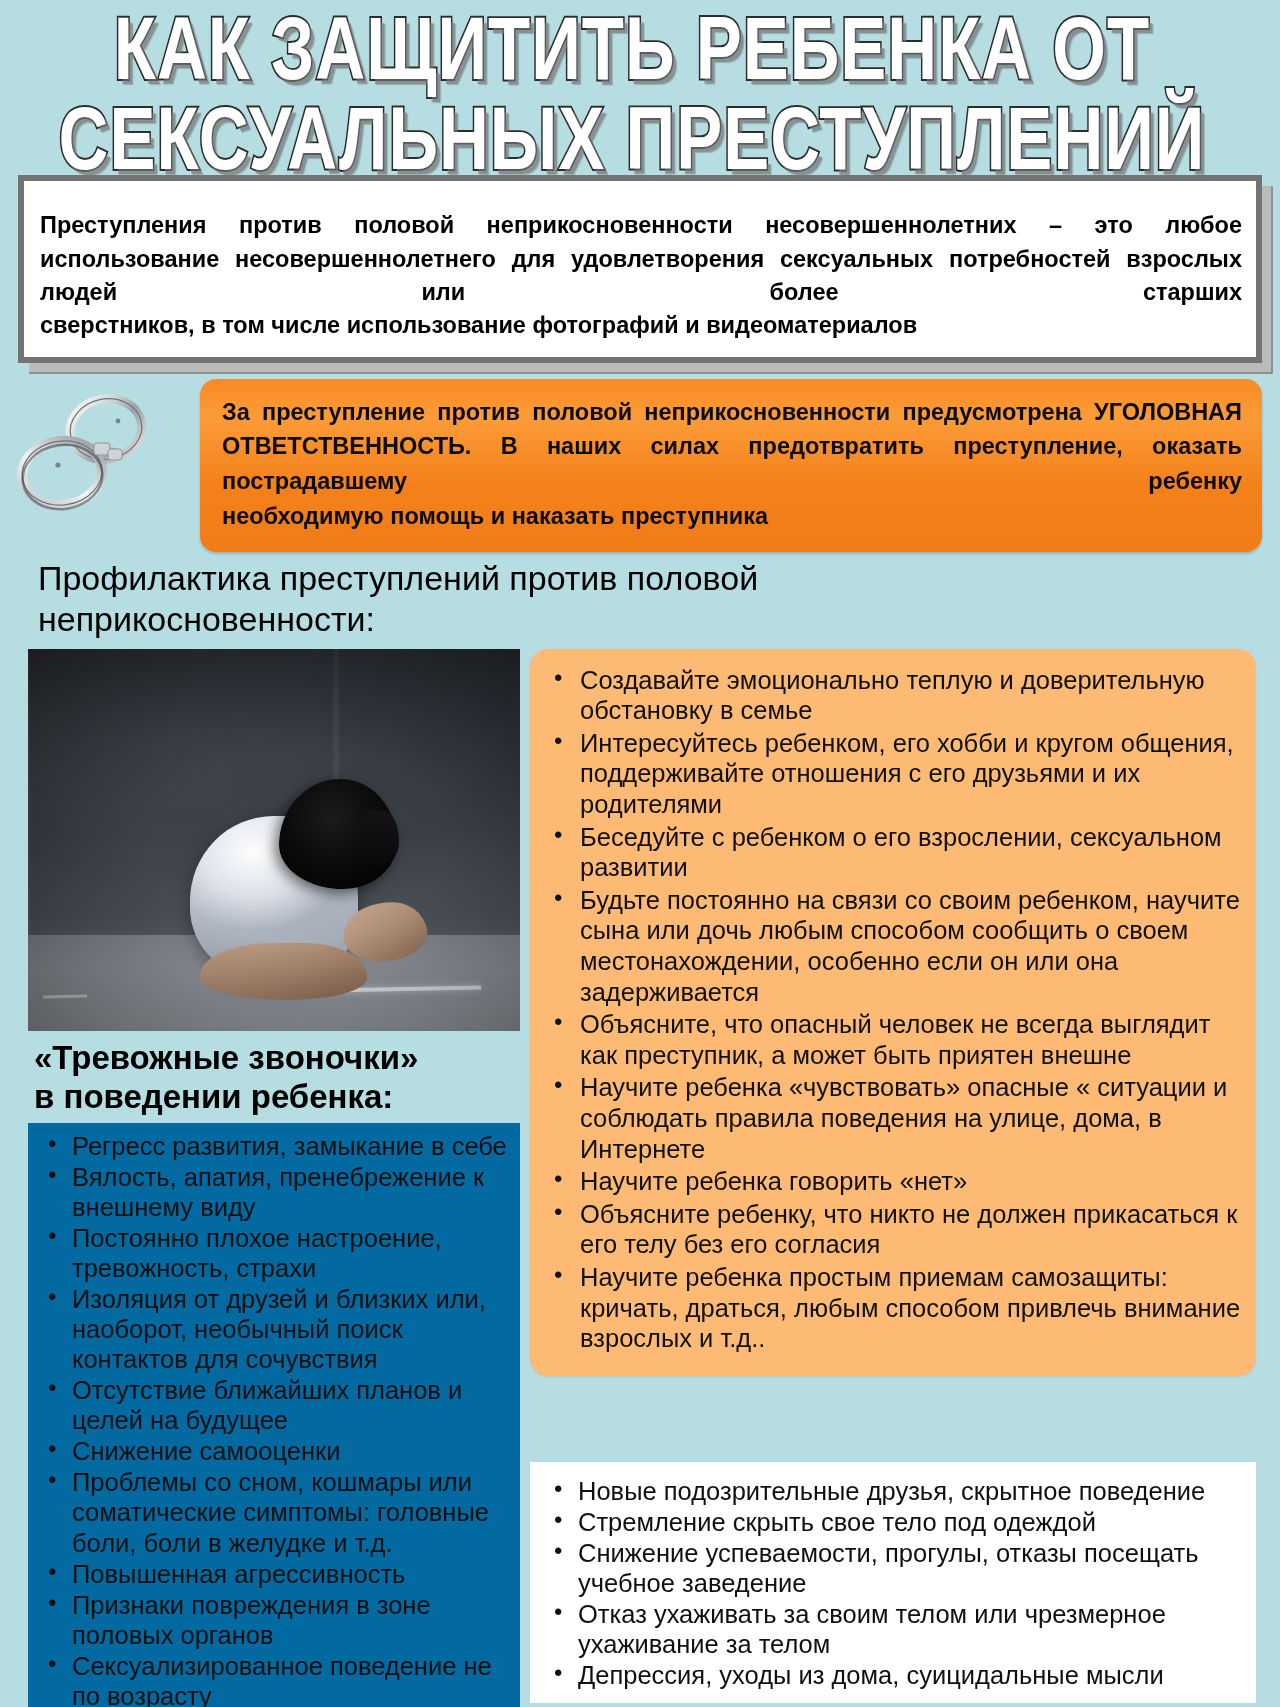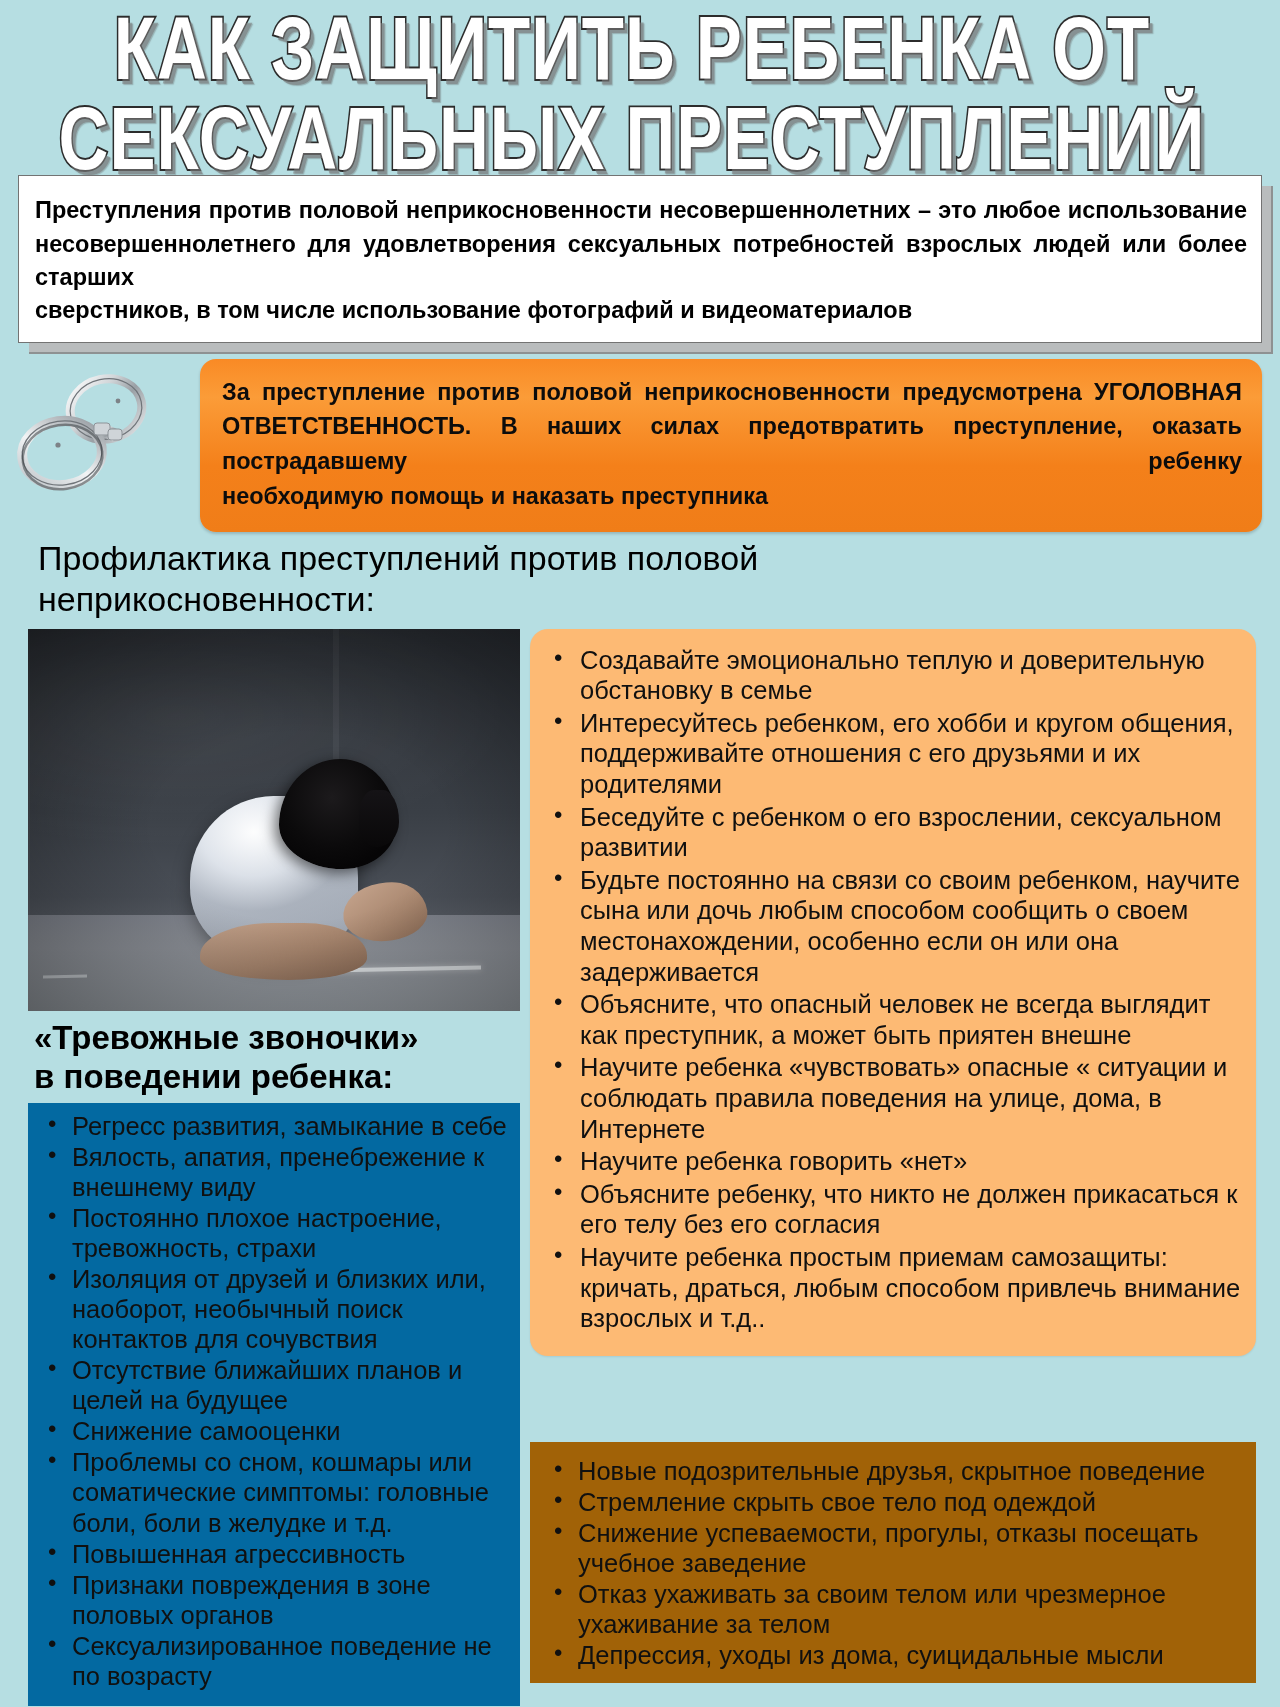--- a/index.html
+++ b/index.html
@@ -42,23 +42,23 @@
     margin-bottom: 4px;
   }
 
   
   .intro-wrap {
     margin: 12px 18px 0 18px;
     position: relative;
   }
   .intro-box {
     background: #ffffff;
-    border: 1px solid #737373;
+    border: 6px solid #737373;
     box-shadow: 10px 10px 0 -1px #b9bcbd, 11px 11px 0 0 #8e9192;
-    padding: 18px 14px 14px 16px;
+    padding: 28px 14px 14px 16px;
   }
   .intro-box p {
     margin: 0;
     font-weight: bold;
     font-size: 23.5px;
     line-height: 1.42;
     color: #000000;
     text-align: justify;
     text-align-last: justify;
   }
@@ -214,21 +214,21 @@
     line-height: 1.18;
     color: #000;
   }
 
   
   .pink-box {
     background: #0369a1;
     padding: 8px 10px 14px 14px;
   }
   .pink-box.bottomright {
-    background: #a16207;
+    background: #ffffff;
     padding: 14px 12px 12px 18px;
   }
   ul.blist {
     list-style: none;
     margin: 0;
     padding: 0;
   }
   ul.blist li {
     position: relative;
     padding-left: 30px;

